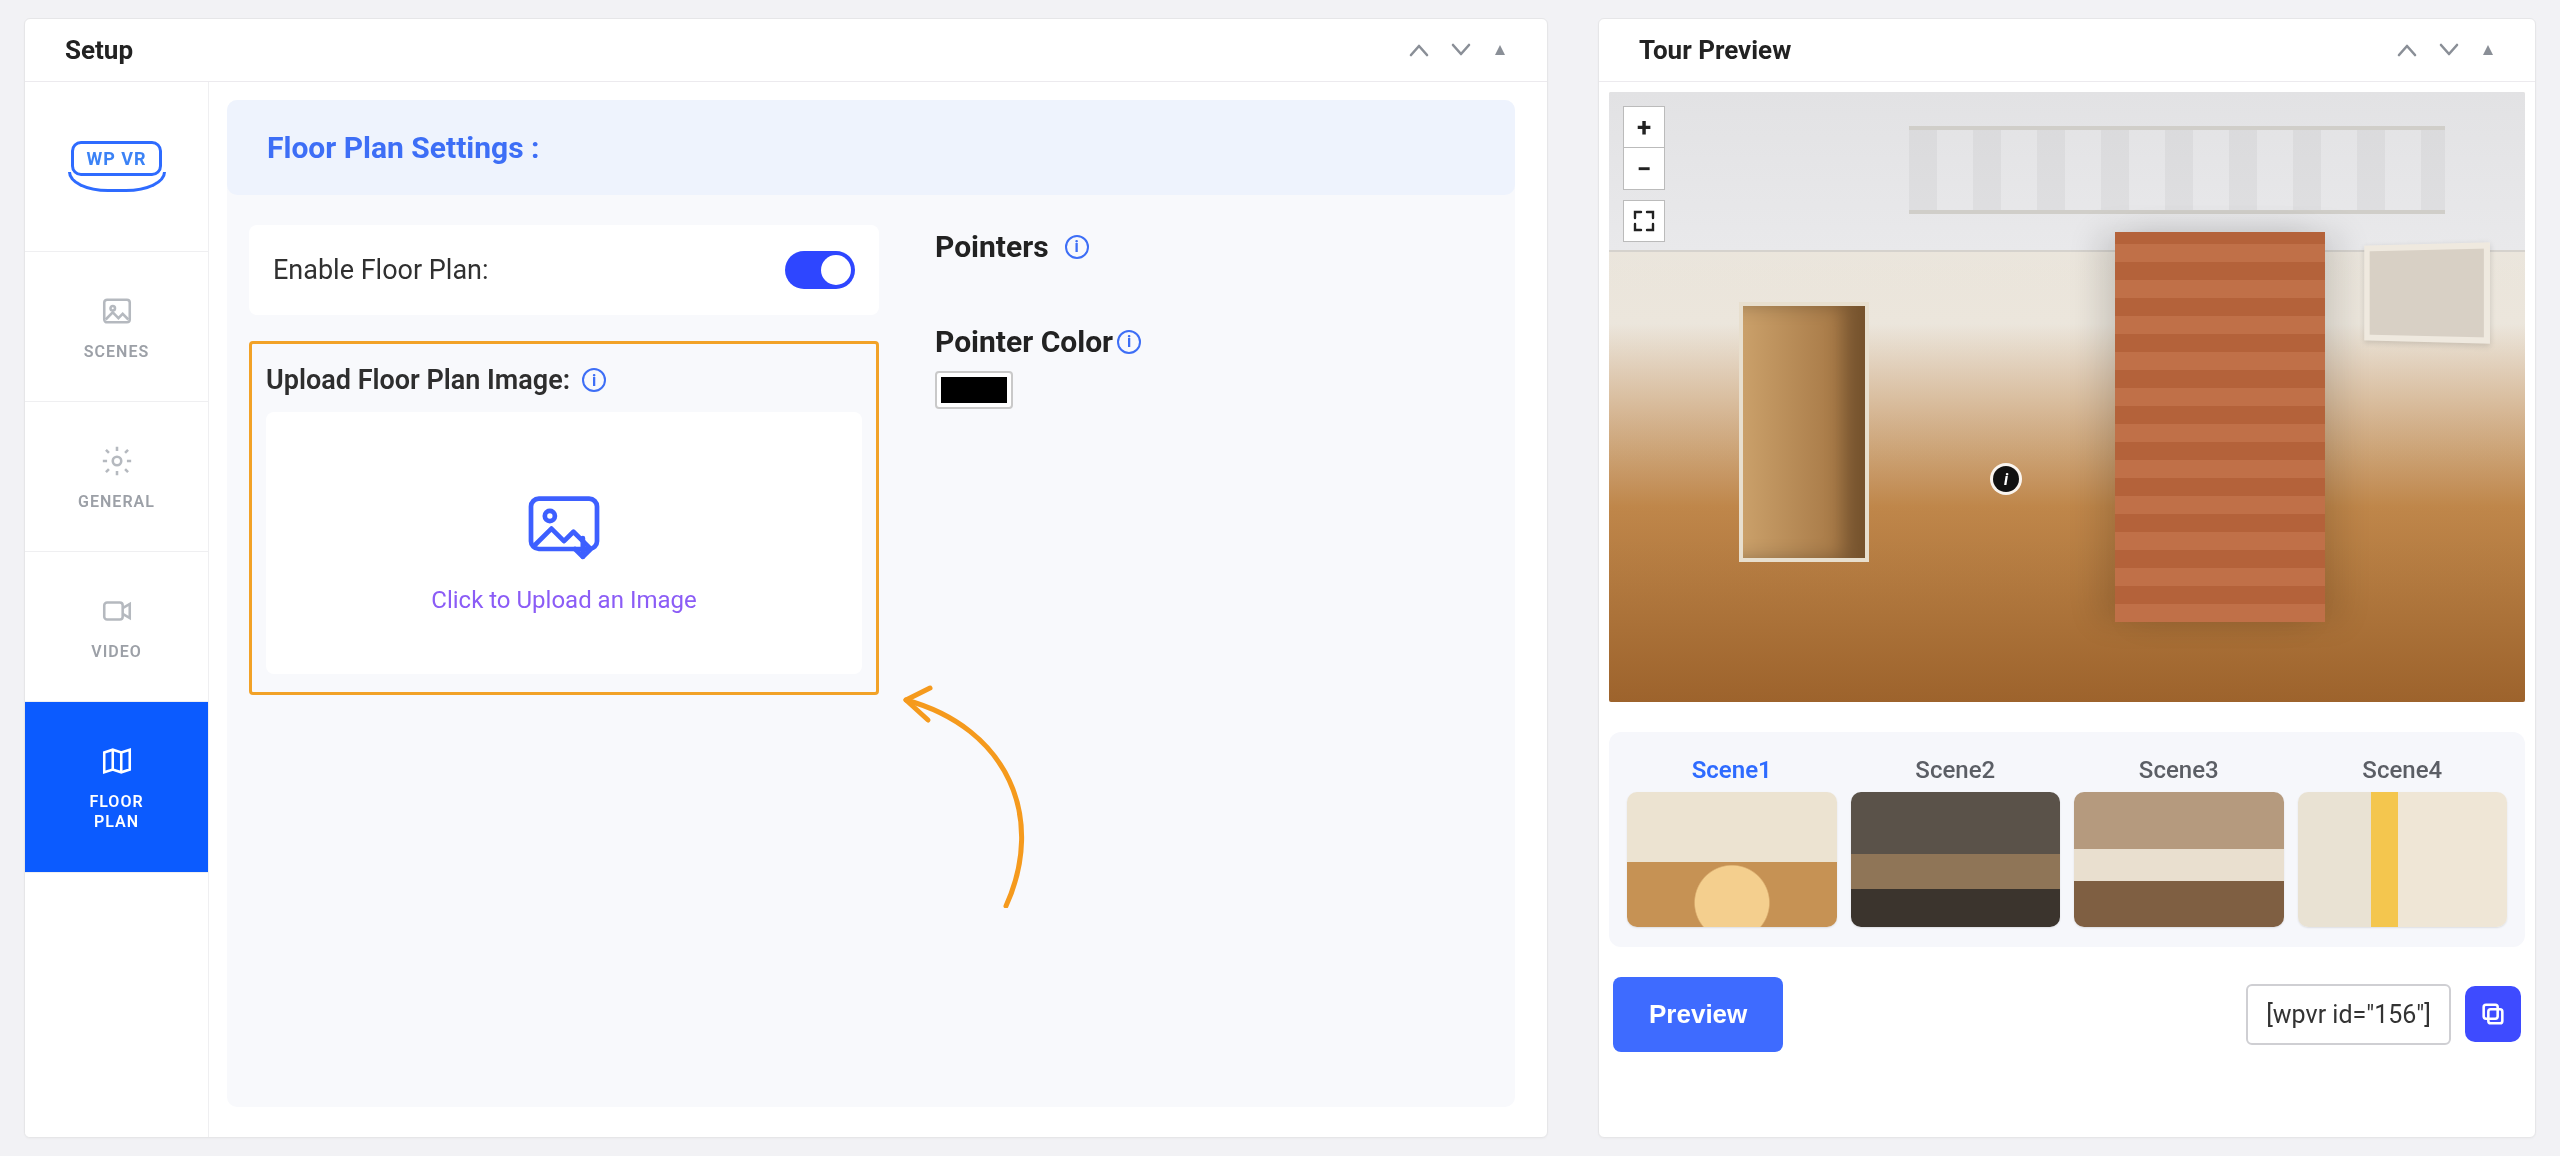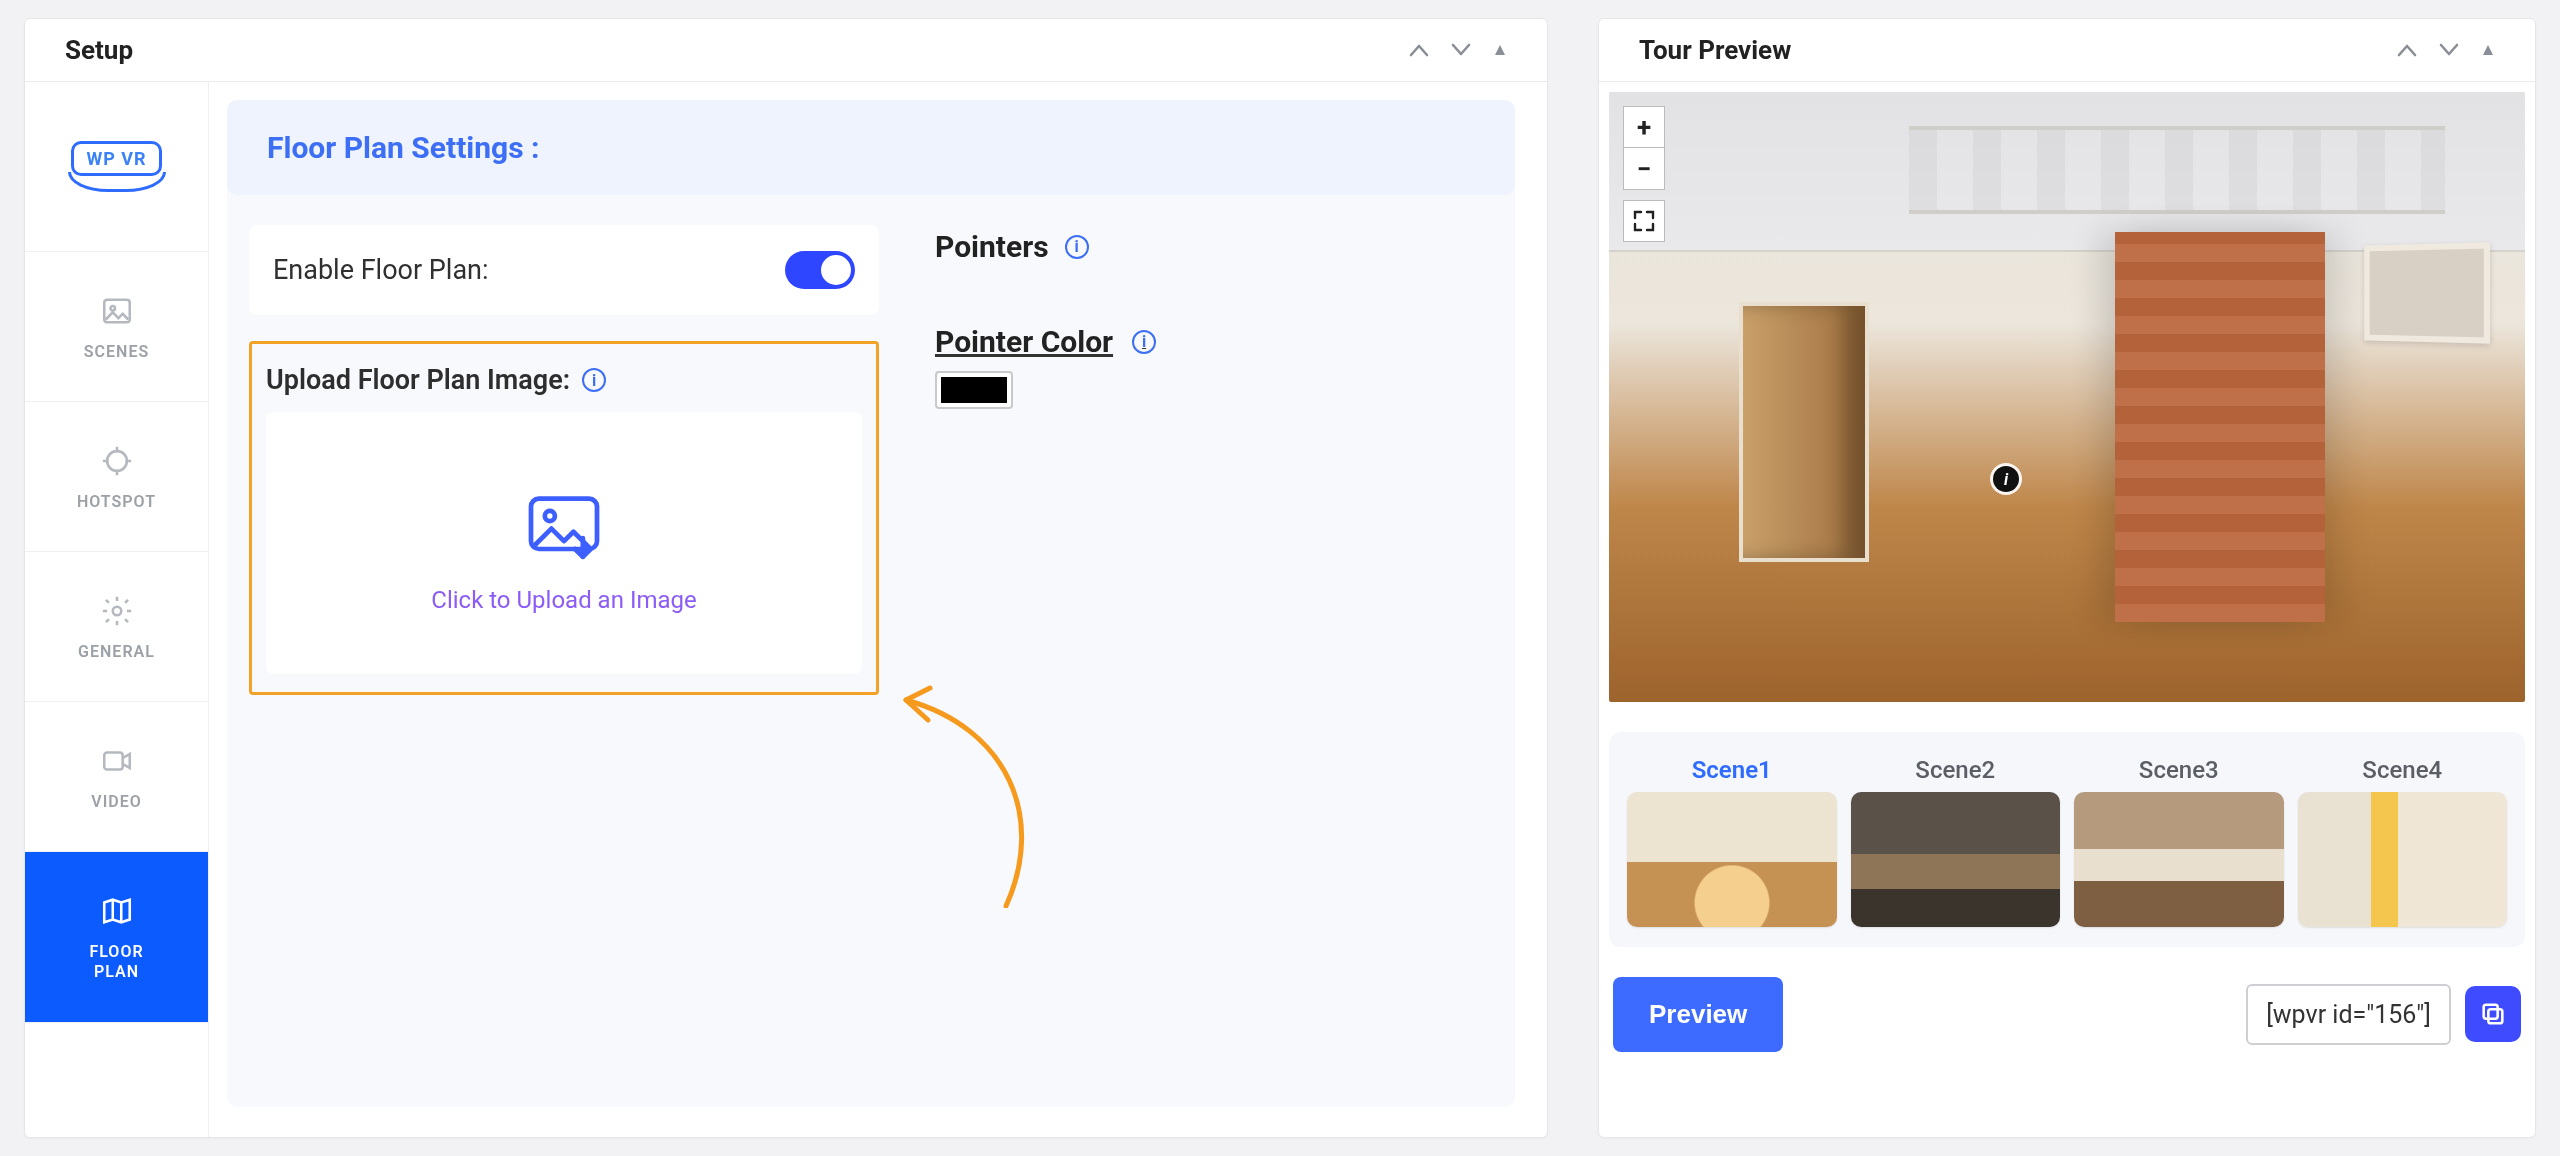--- a/index.html
+++ b/index.html
@@ -158,21 +158,21 @@
   .upload-drop {
     background:#fff; border-radius:8px;
     display:flex; flex-direction:column; align-items:center; justify-content:center;
     gap: 26px; padding: 82px 20px 60px; cursor:pointer;
   }
   .upload-drop .upload-icon-wrap { width: 76px; height: 66px; color:#3d5fff; }
   .upload-caption { font-size: 24px; color:#8b5cf6; }
 
   .right-head { display:flex; align-items:center; gap:16px; margin-bottom: 60px; }
   .right-head .label { font-size:30px; font-weight:700; color:#222; }
-  .pointer-color-row { display:flex; align-items:center; gap:19px; margin-bottom: 12px; text-decoration: underline; }
+  .pointer-color-row { display:flex; align-items:center; gap:4px; margin-bottom: 12px; }
   .pointer-color-row .label { font-size:30px; font-weight:700; color:#222; }
   .color-swatch {
     width: 78px; height: 38px; border:2px solid #c9c9c9; border-radius:4px;
     display:flex; align-items:center; justify-content:center; background:#fff;
     cursor:pointer;
   }
   .color-swatch-inner { width: 66px; height: 26px; background:#000; }
 
   .annotation-arrow {
     position: absolute;
@@ -331,29 +331,20 @@
             <span class="nav-icon">
               <svg viewBox="0 0 24 24" width="34" height="34" fill="none" stroke="currentColor" stroke-width="1.8">
                   <rect x="3" y="4" width="18" height="16" rx="2"></rect>
                   <circle cx="9" cy="10" r="1.6"></circle>
                   <path d="M4 18l5-5 4 4 3-3 4 4"></path>
                 </svg>
             </span>
             <span>SCENES</span>
           </div>
 
-          <div class="nav-item">
-            <span class="nav-icon">
-              <svg viewBox="0 0 24 24" width="34" height="34" fill="none" stroke="currentColor" stroke-width="1.8">
-                  <circle cx="12" cy="12" r="7"></circle>
-                  <path d="M12 2v4M12 18v4M2 12h4M18 12h4"></path>
-                </svg>
-            </span>
-            <span>HOTSPOT</span>
-          </div>
 
           <div class="nav-item">
             <span class="nav-icon">
               <svg viewBox="0 0 24 24" width="34" height="34" fill="none" stroke="currentColor" stroke-width="1.8">
                   <circle cx="12" cy="12" r="3"></circle>
                   <path d="M12 2v3M12 19v3M4.2 4.2l2.1 2.1M17.7 17.7l2.1 2.1M2 12h3M19 12h3M4.2 19.8l2.1-2.1M17.7 6.3l2.1-2.1"></path>
                 </svg>
             </span>
             <span>GENERAL</span>
           </div>

